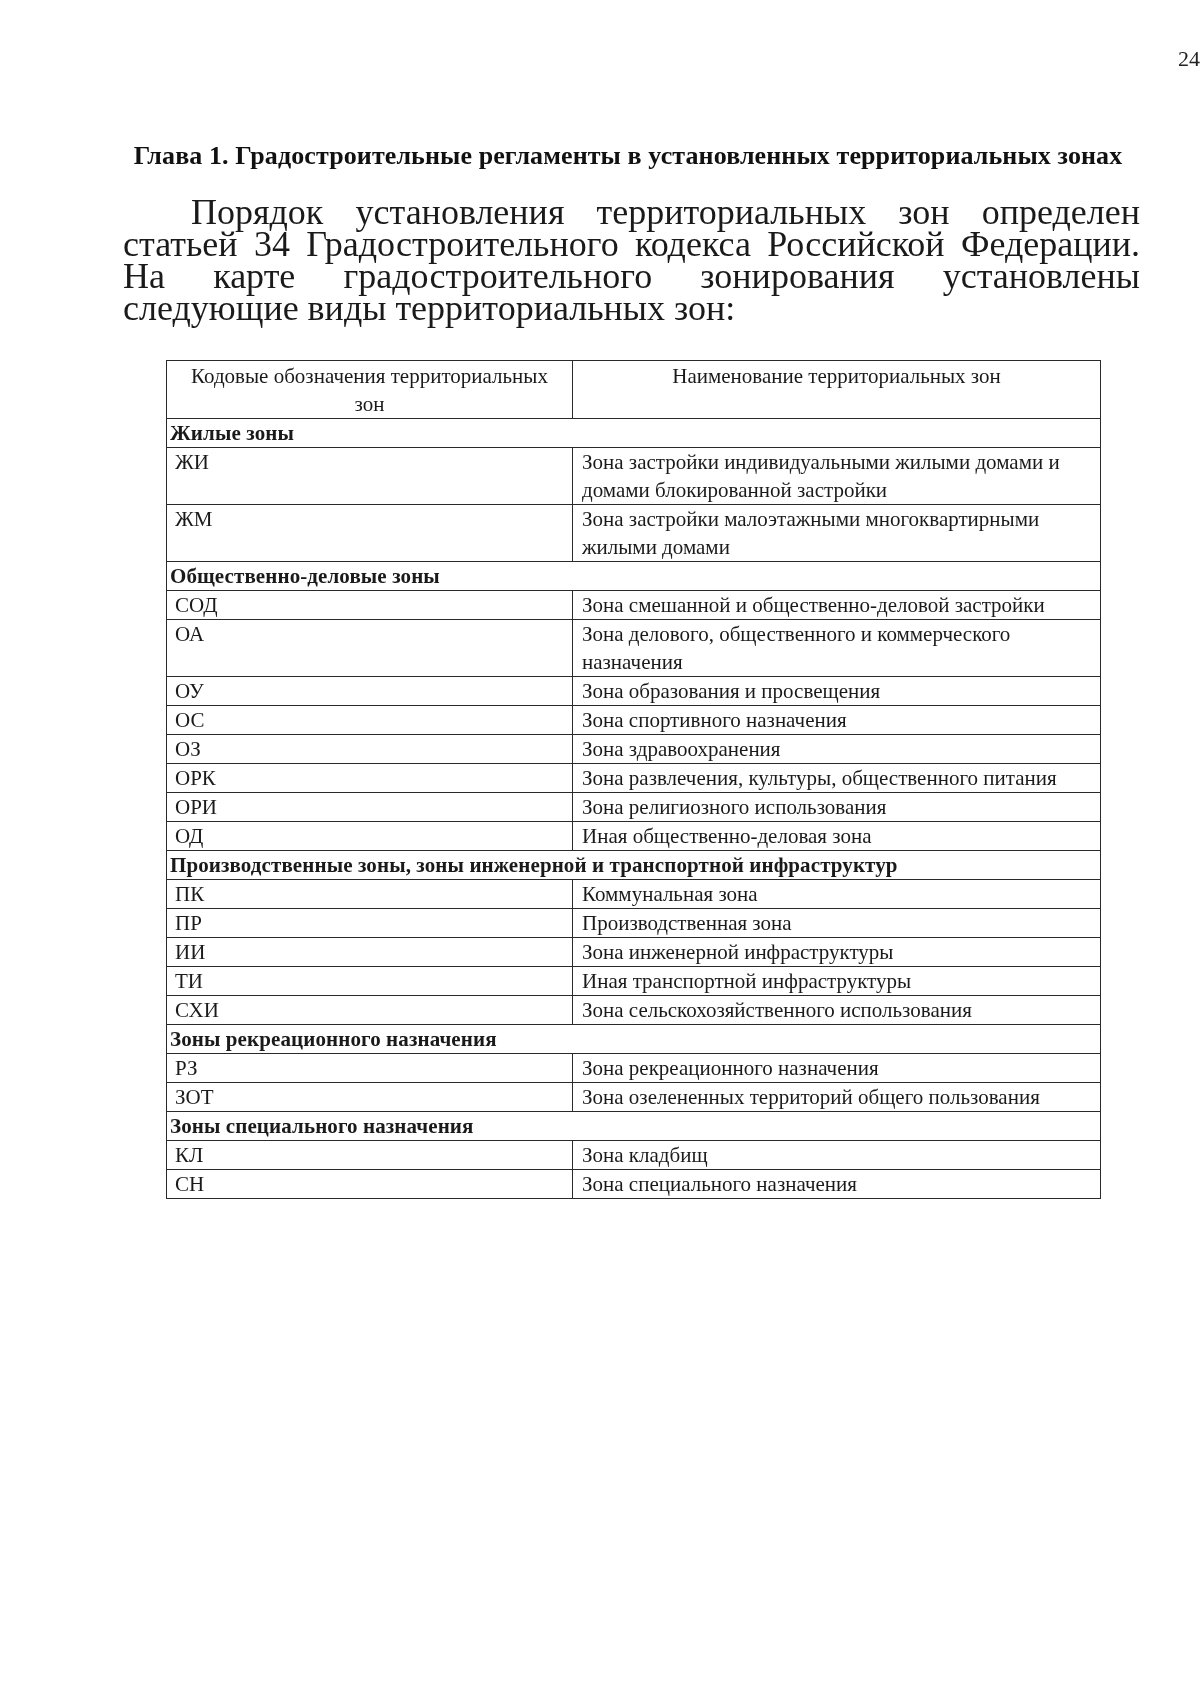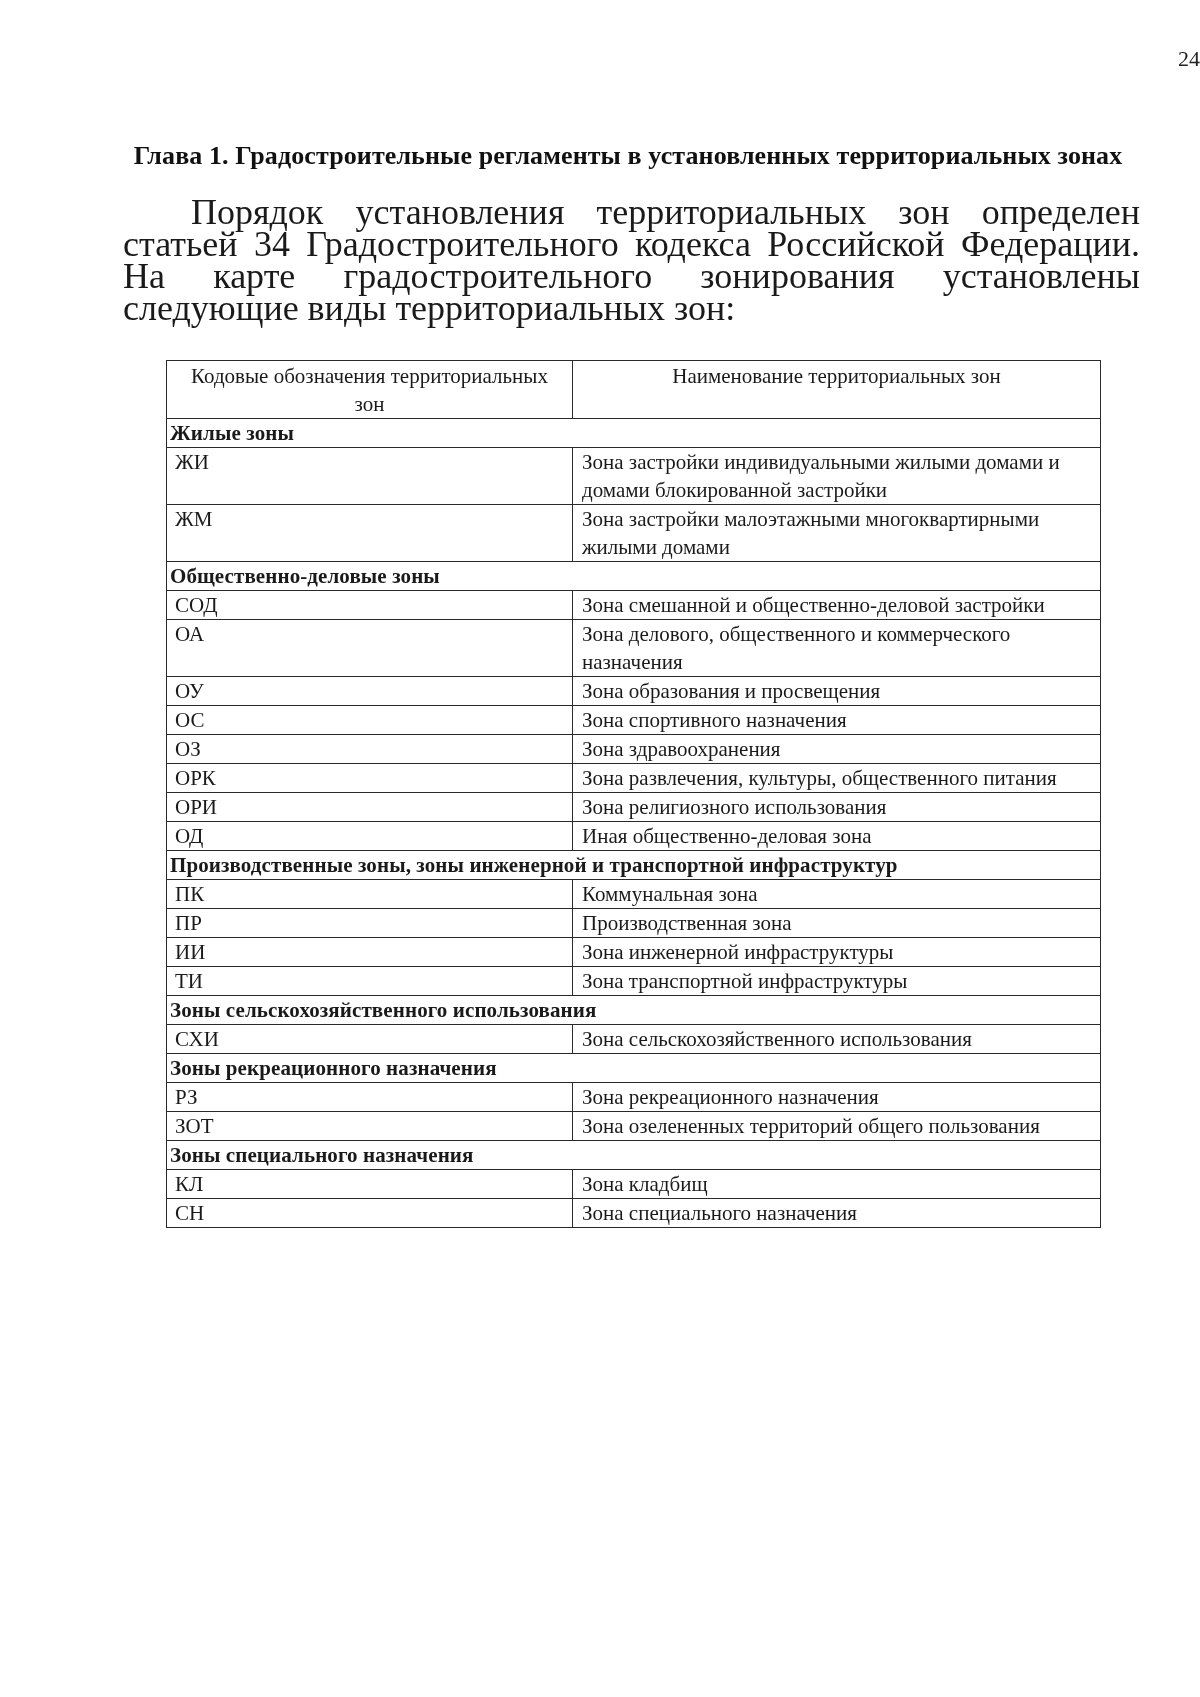--- a/index.html
+++ b/index.html
@@ -117,26 +117,23 @@
       <tr>
           <td class="code">ПР</td>
           <td class="name">Производственная зона</td>
         </tr>
       <tr>
           <td class="code">ИИ</td>
           <td class="name">Зона инженерной инфраструктуры</td>
         </tr>
       <tr>
           <td class="code">ТИ</td>
-          <td class="name">Зона транспортной инфраструктуры</td>
+          <td class="name">Иная транспортной инфраструктуры</td>
         </tr>
 
-      <tr class="group">
-          <td colspan="2">Зоны сельскохозяйственного использования</td>
-        </tr>
       <tr>
           <td class="code">СХИ</td>
           <td class="name">Зона сельскохозяйственного использования</td>
         </tr>
 
       <tr class="group">
           <td colspan="2">Зоны рекреационного назначения</td>
         </tr>
       <tr>
           <td class="code">РЗ</td>

